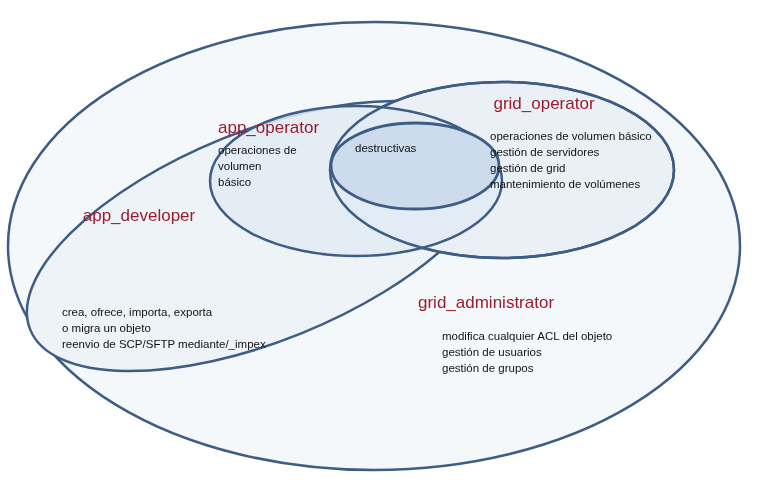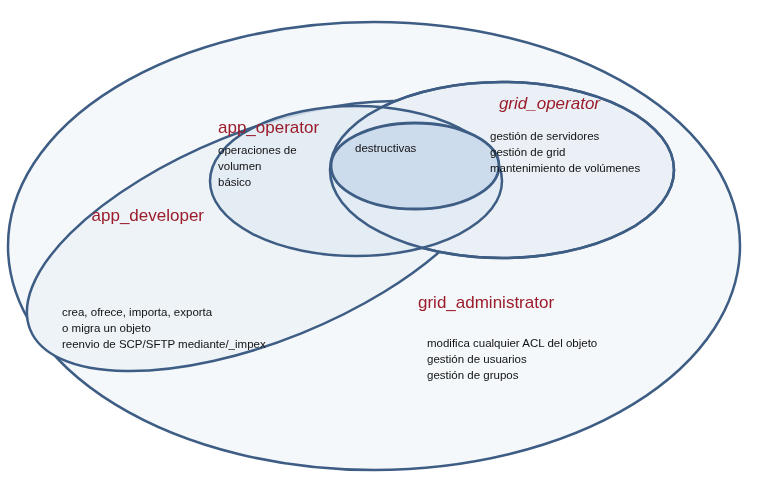--- a/index.html
+++ b/index.html
@@ -31,34 +31,35 @@
     <div>básico</div>
   </div>
 </div>
 
 <div class="label" style="left:355px; top:140px; width:120px;">
   <div class="desc">
     <div>destructivas</div>
   </div>
 </div>
 
-<div class="label" style="left:480px; top:94px; width:120px; text-align:right;font-style:italic;">
+<div class="label" style="left:480px; top:94px; width:120px; text-align:center;">
   <div class="title" style="margin-left:8px;">grid_operator</div>
 </div>
 <div class="label desc" style="left:490px; top:128px; width:180px;">
+  <div>operaciones de volumen básico</div>
   <div>gestión de servidores</div>
   <div>gestión de grid</div>
   <div>mantenimiento de volúmenes</div>
 </div>
 
-<div class="label title" style="left:74px; top:206px; width:130px; text-align:right;">app_developer</div>
+<div class="label title" style="left:74px; top:206px; width:130px; text-align:center;">app_developer</div>
 <div class="label desc" style="left:62px; top:256px; width:220px;margin-top:48px;">
   <div>crea, ofrece, importa, exporta</div>
   <div>o migra un objeto</div>
   <div>reenvio de SCP/SFTP mediante/_impex</div>
 </div>
 
 <div class="label title" style="left:418px; top:293px; width:170px;">grid_administrator</div>
-<div class="label desc" style="left:427px; top:328px; width:220px;margin-top:7px;">
+<div class="label desc" style="left:442px; top:328px; width:220px;">
   <div>modifica cualquier ACL del objeto</div>
   <div>gestión de usuarios</div>
   <div>gestión de grupos</div>
 </div>
 
 </body></html>

